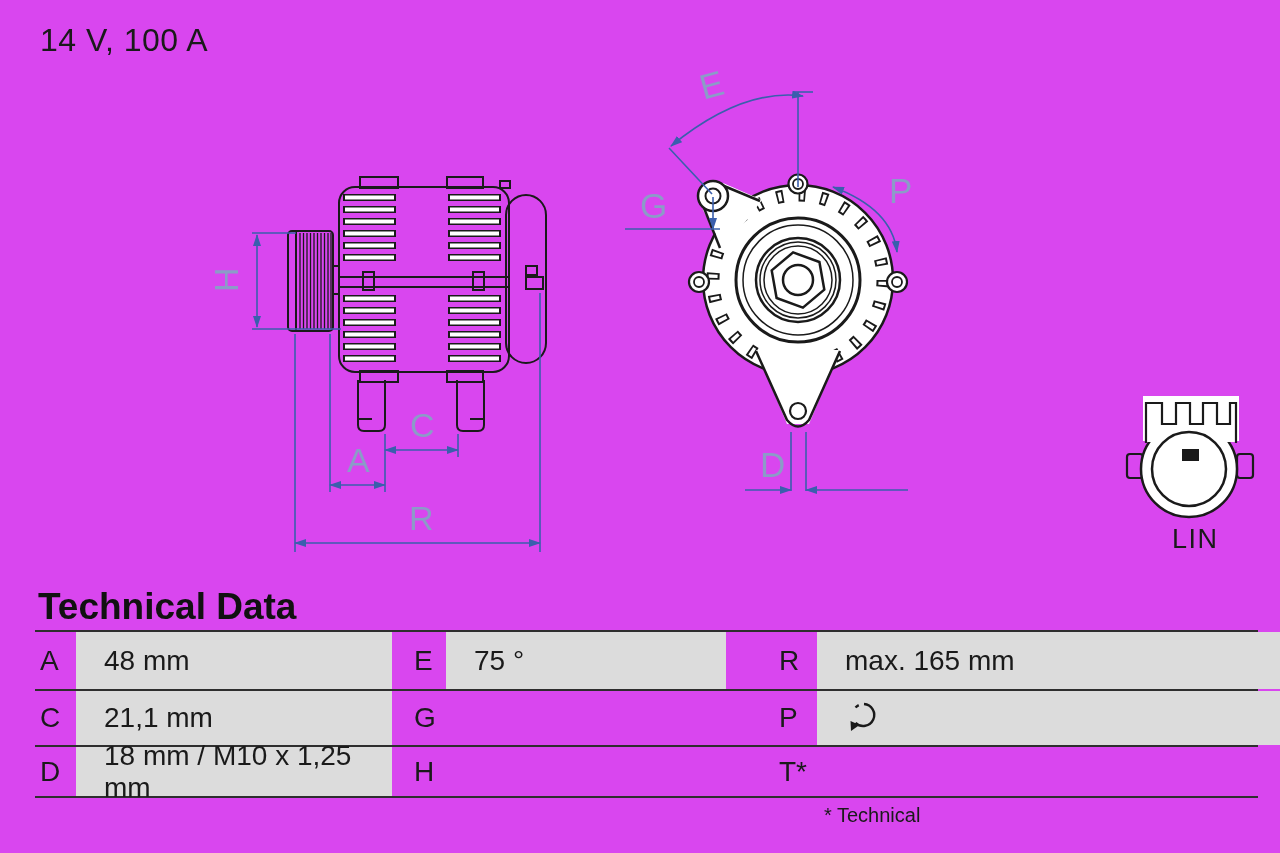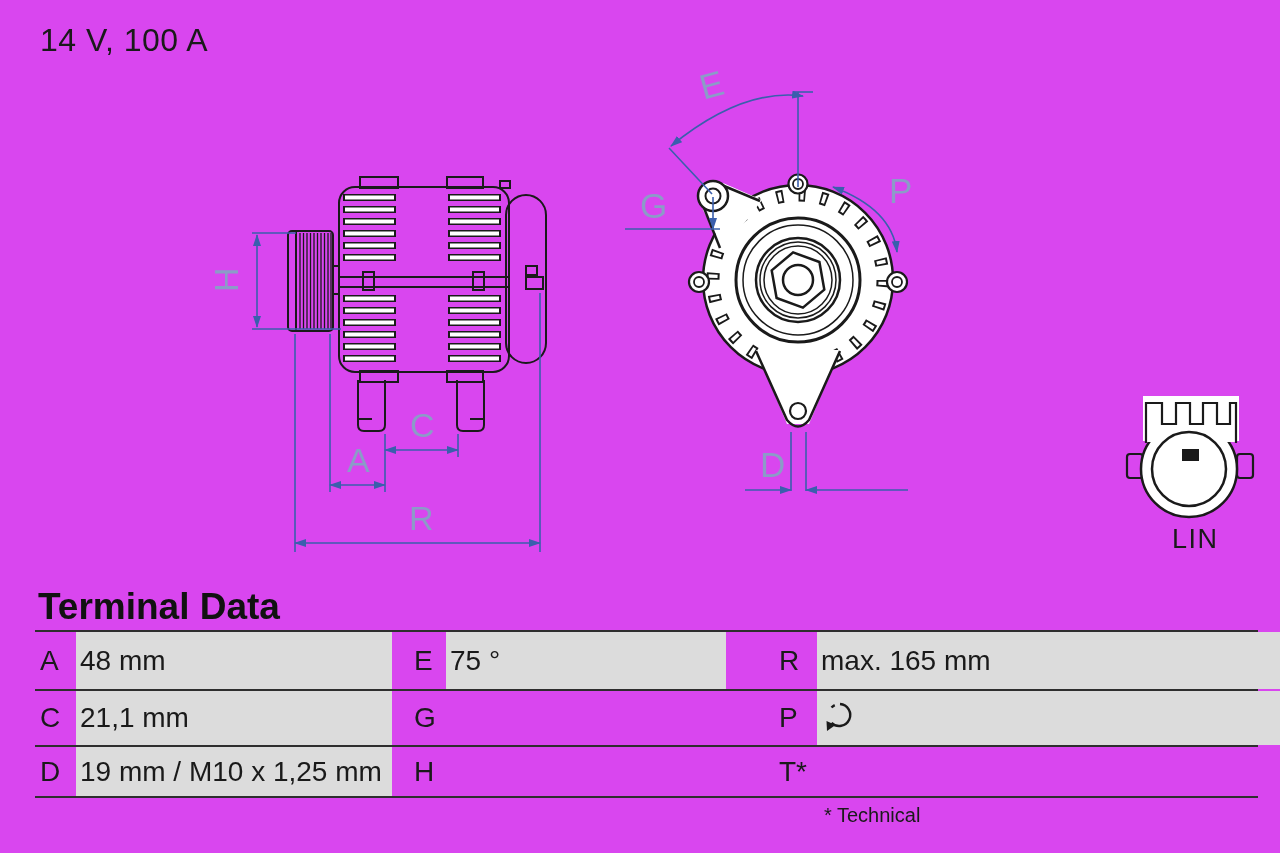--- a/index.html
+++ b/index.html
@@ -10,21 +10,21 @@
   .page-title{
     position:absolute;left:40px;top:22px;font-size:32px;letter-spacing:.5px;color:#1a1a1a;
   }
   .drawing-svg{position:absolute;left:0;top:0;}
   .td-heading{
     position:absolute;left:38px;top:586px;font-size:37px;font-weight:bold;color:#111;
   }
   .tbl{position:absolute;left:35px;top:630px;width:1223px;height:168px;}
   .rule{position:absolute;left:0;width:1223px;height:2px;background:#2e2e2e;}
   .row{position:absolute;left:0;width:1223px;}
-  .cell{position:absolute;top:0;bottom:0;background:#dcdcdc;display:flex;align-items:center;padding-left:4px;box-sizing:border-box;font-size:28px;}
+  .cell{position:absolute;top:0;bottom:0;background:#dcdcdc;display:flex;align-items:center;padding-left:28px;box-sizing:border-box;font-size:28px;}
   .keycell{position:absolute;top:0;bottom:0;display:flex;align-items:center;font-size:28px;}
   .c1{left:41px;width:316px;}
   .c2{left:411px;width:280px;}
   .c3{left:782px;width:472px;}
   .k1{left:5px;width:34px;}
   .k2{left:379px;width:32px;}
   .k3{left:744px;width:38px;}
   .footnote{position:absolute;left:824px;top:804px;font-size:20px;color:#1a1a1a;}
   .roticon{display:block;}
 </style>
@@ -187,21 +187,21 @@
       <circle cx="1189" cy="469" r="48" fill="#fff" stroke-width="2.5"></circle>
       <rect x="1143" y="396" width="96" height="45" fill="#fff" stroke="none"></rect>
       <polygon fill="#fff" stroke="none" points="1146,442 1146,403 1162,403 1162,424 1176,424 1176,403 1190,403 1190,424 1203,424 1203,403 1217,403 1217,424 1230,424 1230,403 1236,403 1236,442"></polygon>
       <path stroke-width="2.2" d="M1146 443 V403 H1162 V424 H1176 V403 H1190 V424 H1203 V403 H1217 V424 H1230 V403 H1236 V443"></path>
       <circle cx="1189" cy="469" r="37" stroke-width="2.5"></circle>
       <rect x="1182" y="449" width="17" height="12" fill="#1a1a1a" stroke="none"></rect>
     </g>
     <text x="1172" y="548" fill="#1a1a1a" font-size="27" letter-spacing="1.5" font-family="Liberation Sans, sans-serif">LIN</text>
   </svg>
 
-  <div class="td-heading">Terminal Data</div>
+  <div class="td-heading">Technical Data</div>
 
   <div class="tbl">
     <div class="rule" style="top:0;"></div>
     <div class="rule" style="top:59px;"></div>
     <div class="rule" style="top:115px;"></div>
     <div class="rule" style="top:166px;"></div>
 
     <div class="row" style="top:2px;height:57px;">
       <div class="keycell k1">A</div>
       <div class="cell c1">48 mm</div>
@@ -220,21 +220,21 @@
         <svg class="roticon" width="38" height="40" viewBox="0 0 38 40">
           <path d="M19 6 A11 11 0 1 1 10.5 24.8" fill="none" stroke="#1a1a1a" stroke-width="2.4"></path>
           <path d="M10.5 9.5 A11 11 0 0 1 17 6.2" fill="none" stroke="#1a1a1a" stroke-width="2.4" stroke-dasharray="4 4"></path>
           <polygon points="6,33 14.5,27 5.5,23" fill="#1a1a1a"></polygon>
         </svg>
       </div>
     </div>
 
     <div class="row" style="top:117px;height:49px;">
       <div class="keycell k1">D</div>
-      <div class="cell c1">19 mm / M10 x 1,25 mm</div>
+      <div class="cell c1">18 mm / M10 x 1,25 mm</div>
       <div class="keycell k2">H</div>
       <div class="keycell k3">T*</div>
     </div>
   </div>
 
   <div class="footnote">* Technical</div>
 
 </div>
 
 </body></html>

